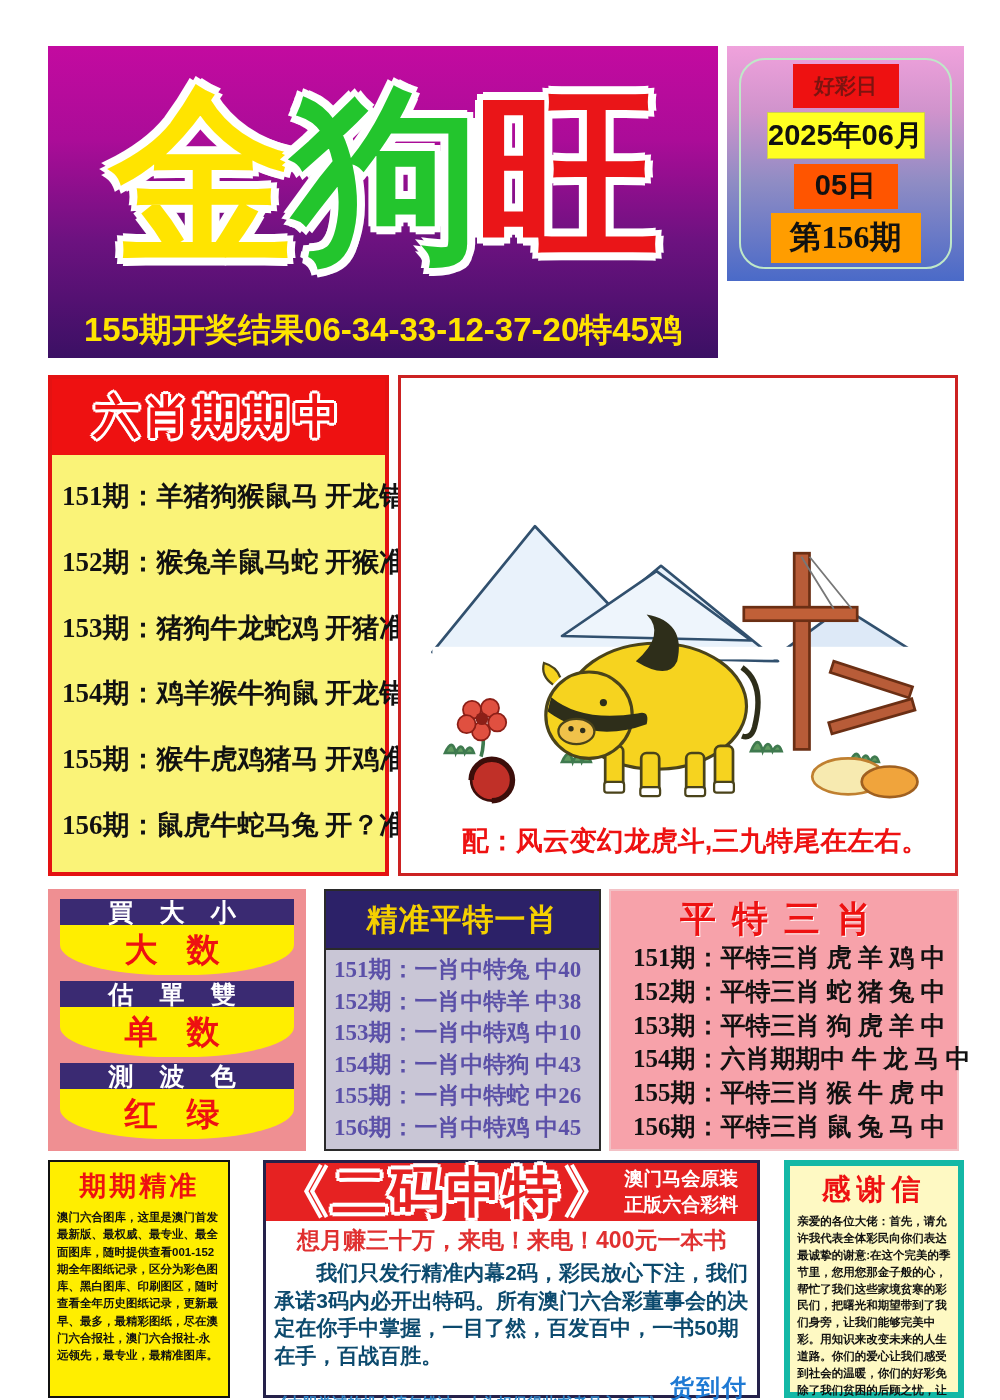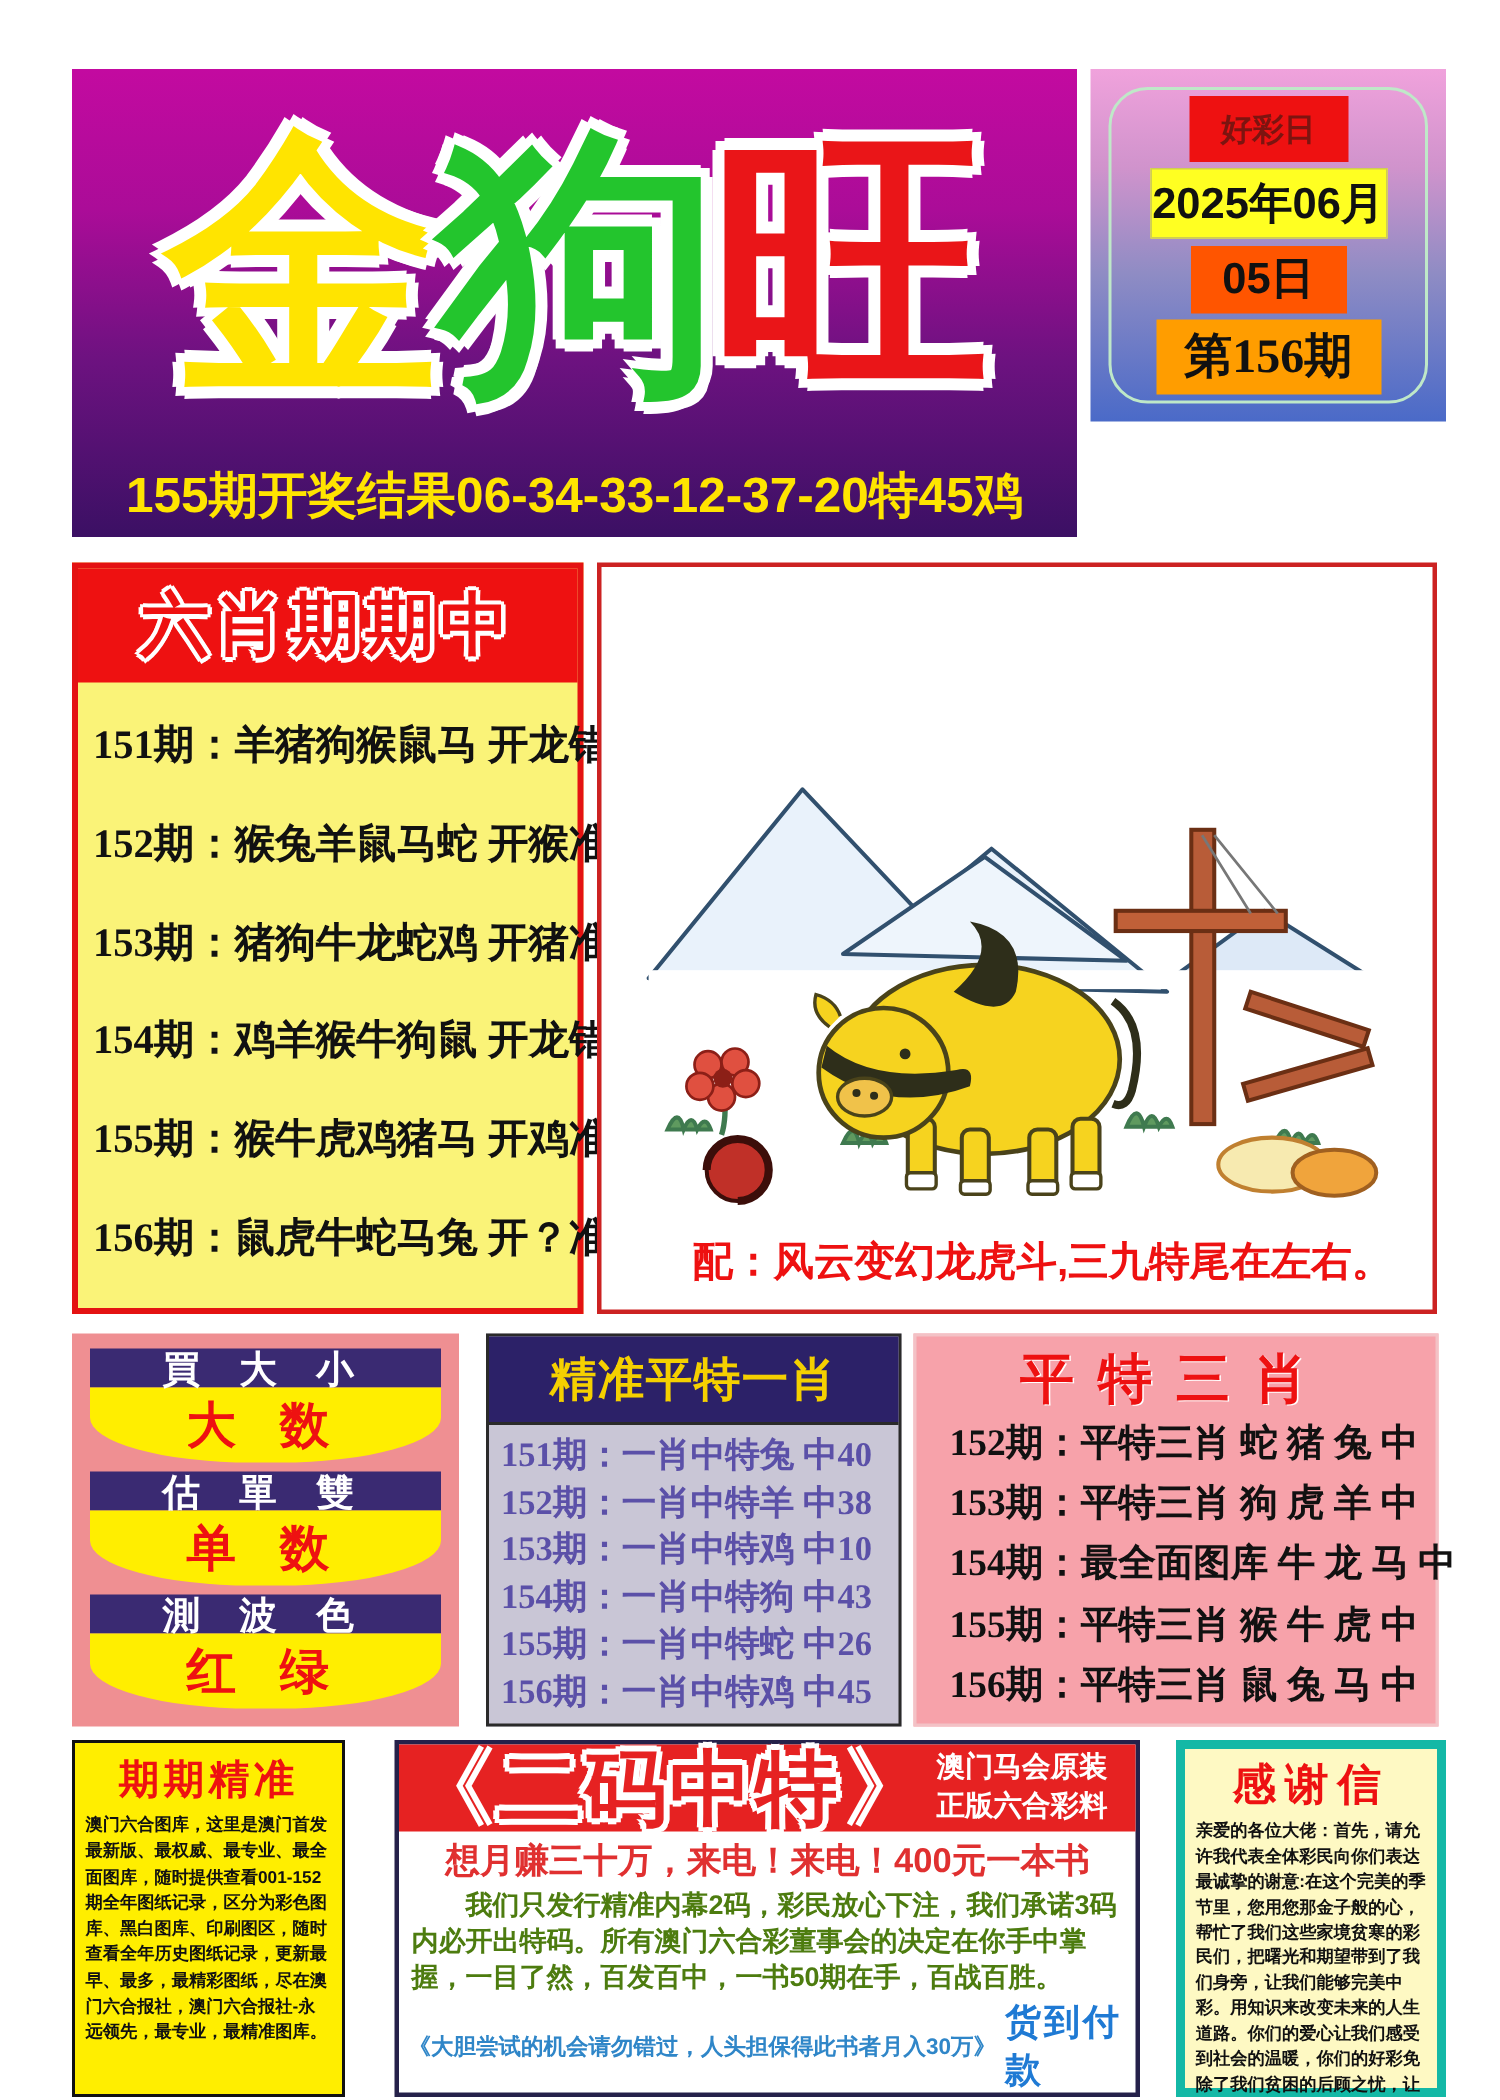--- a/index.html
+++ b/index.html
@@ -78,21 +78,21 @@
   .jz-title { text-align:center; color:#ee1111; font-size:27px; font-weight:900; letter-spacing:3px; margin:2px 0 5px 0; }
   .jz-body { color:#111; font-size:11.5px; font-weight:bold; line-height:1.5; }
 
   .erma-panel { width:520px; margin-left:9px; border:3px solid #25214a; background:#fff; display:flex; flex-direction:column; }
   .erma-header { background:#e62222; height:86px; display:flex; align-items:center; padding:0 6px; }
   .erma-bracket { color:#fff; font-size:58px; font-weight:900; line-height:1; }
   .erma-title { color:#e62222; font-size:55px; font-weight:900; letter-spacing:2px; line-height:1; margin:0 2px;
     text-shadow:-3px -3px 0 #fff,3px -3px 0 #fff,-3px 3px 0 #fff,3px 3px 0 #fff,0 -4px 0 #fff,0 4px 0 #fff,-4px 0 0 #fff,4px 0 0 #fff; }
   .erma-sub { color:#fff; font-size:19px; font-weight:bold; line-height:1.35; margin-left:4px; white-space:nowrap; }
   .erma-redline { color:#e03030; font-size:23px; font-weight:900; text-align:center; margin-top:4px; white-space:nowrap; }
-  .erma-body { color:#4d7c0f; font-size:18px; font-weight:bold; line-height:1.32; padding:3px 8px 0 8px; text-indent:2em; }
+  .erma-body { color:#0c4a6e; font-size:21px; font-weight:bold; line-height:1.32; padding:3px 8px 0 8px; text-indent:2em; }
   .erma-bottom { display:flex; align-items:center; justify-content:space-between; padding:2px 6px 4px 6px; margin-top:auto; }
   .erma-blue { color:#2f86c8; font-size:15px; font-weight:bold; white-space:nowrap; }
   .erma-cod { color:#1f7ad4; font-size:24px; font-weight:900; letter-spacing:2px; margin-left:6px; }
 
   .thx-panel { width:187px; margin-left:0; background:#fef9c3; border:6px solid #14b8a6; padding:3px 7px; }
   .thx-title { text-align:center; color:#ee1111; font-size:29px; font-weight:900; letter-spacing:6px; margin:1px 0 3px 0; }
   .thx-body { color:#111; font-size:11.5px; font-weight:bold; line-height:1.47; }
 </style>
 </head>
 <body>
@@ -223,23 +223,24 @@
         <div class="pone-row">153期：一肖中特鸡 中10</div>
         <div class="pone-row">154期：一肖中特狗 中43</div>
         <div class="pone-row">155期：一肖中特蛇 中26</div>
         <div class="pone-row">156期：一肖中特鸡 中45</div>
       </div>
     </div>
 
     <div class="pthree-panel">
       <div class="pthree-header">平特三肖</div>
       <div class="pthree-body">
+        <div class="pthree-row">151期：平特三肖 虎 羊 鸡 中</div>
         <div class="pthree-row">152期：平特三肖 蛇 猪 兔 中</div>
         <div class="pthree-row">153期：平特三肖 狗 虎 羊 中</div>
-        <div class="pthree-row">154期：最全面图库 牛 龙 马 中</div>
+        <div class="pthree-row">154期：六肖期期中 牛 龙 马 中</div>
         <div class="pthree-row">155期：平特三肖 猴 牛 虎 中</div>
         <div class="pthree-row">156期：平特三肖 鼠 兔 马 中</div>
       </div>
     </div>
   </div>
 
   <div class="row4">
     <div class="jz-panel">
       <div class="jz-title">期期精准</div>
       <div class="jz-body">澳门六合图库，这里是澳门首发最新版、最权威、最专业、最全面图库，随时提供查看001-152期全年图纸记录，区分为彩色图库、黑白图库、印刷图区，随时查看全年历史图纸记录，更新最早、最多，最精彩图纸，尽在澳门六合报社，澳门六合报社-永远领先，最专业，最精准图库。</div>

